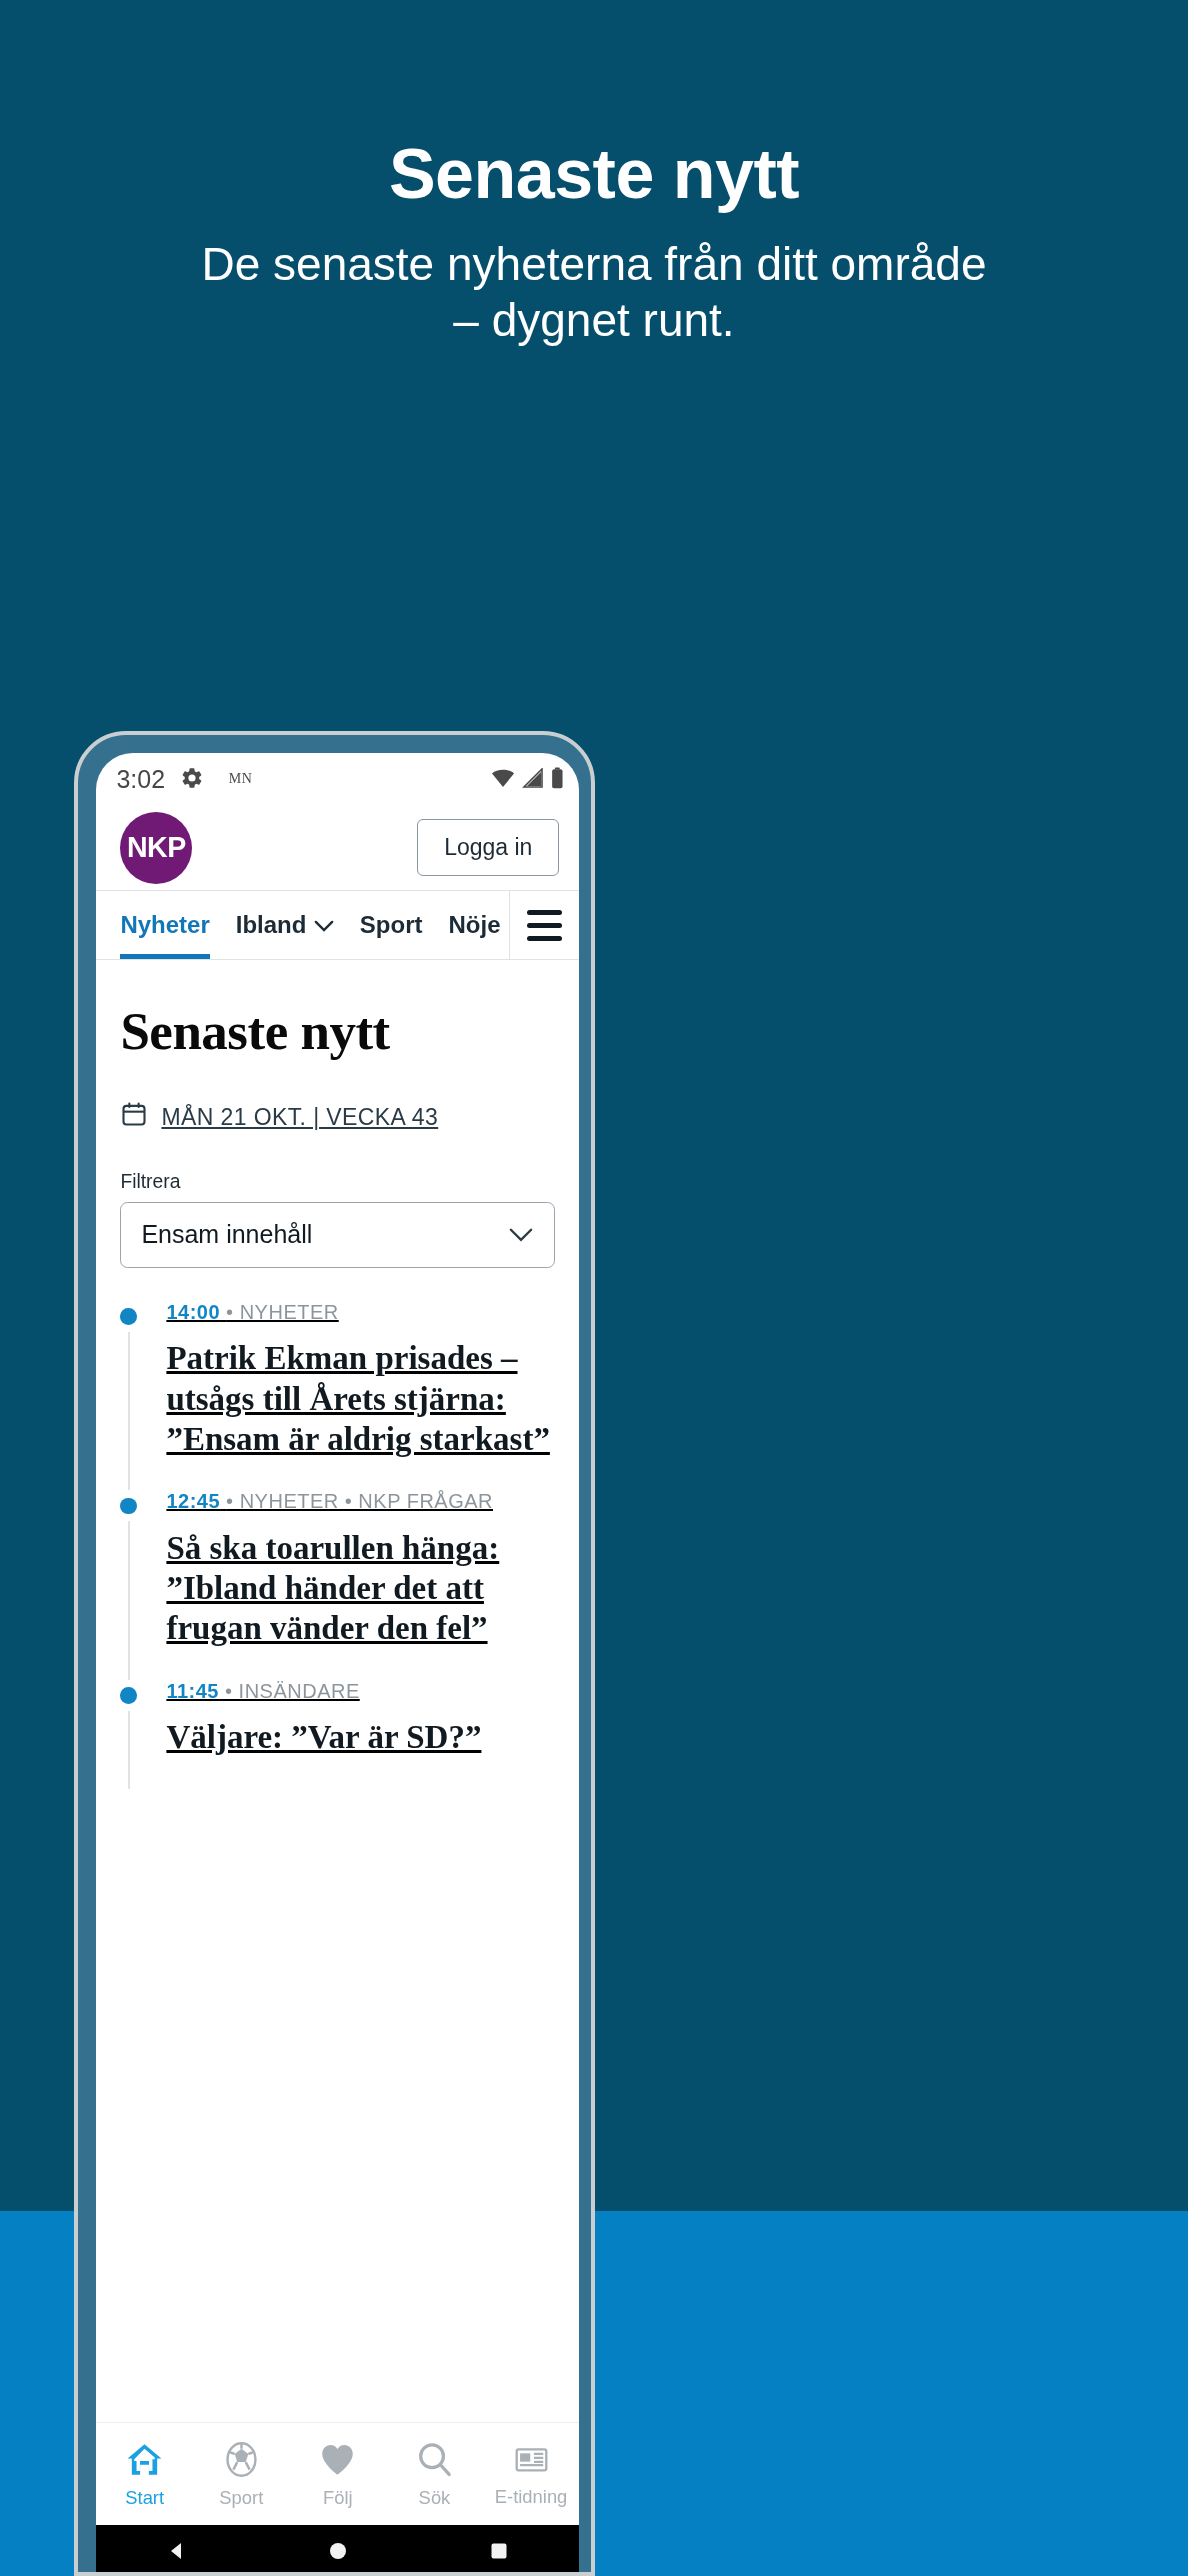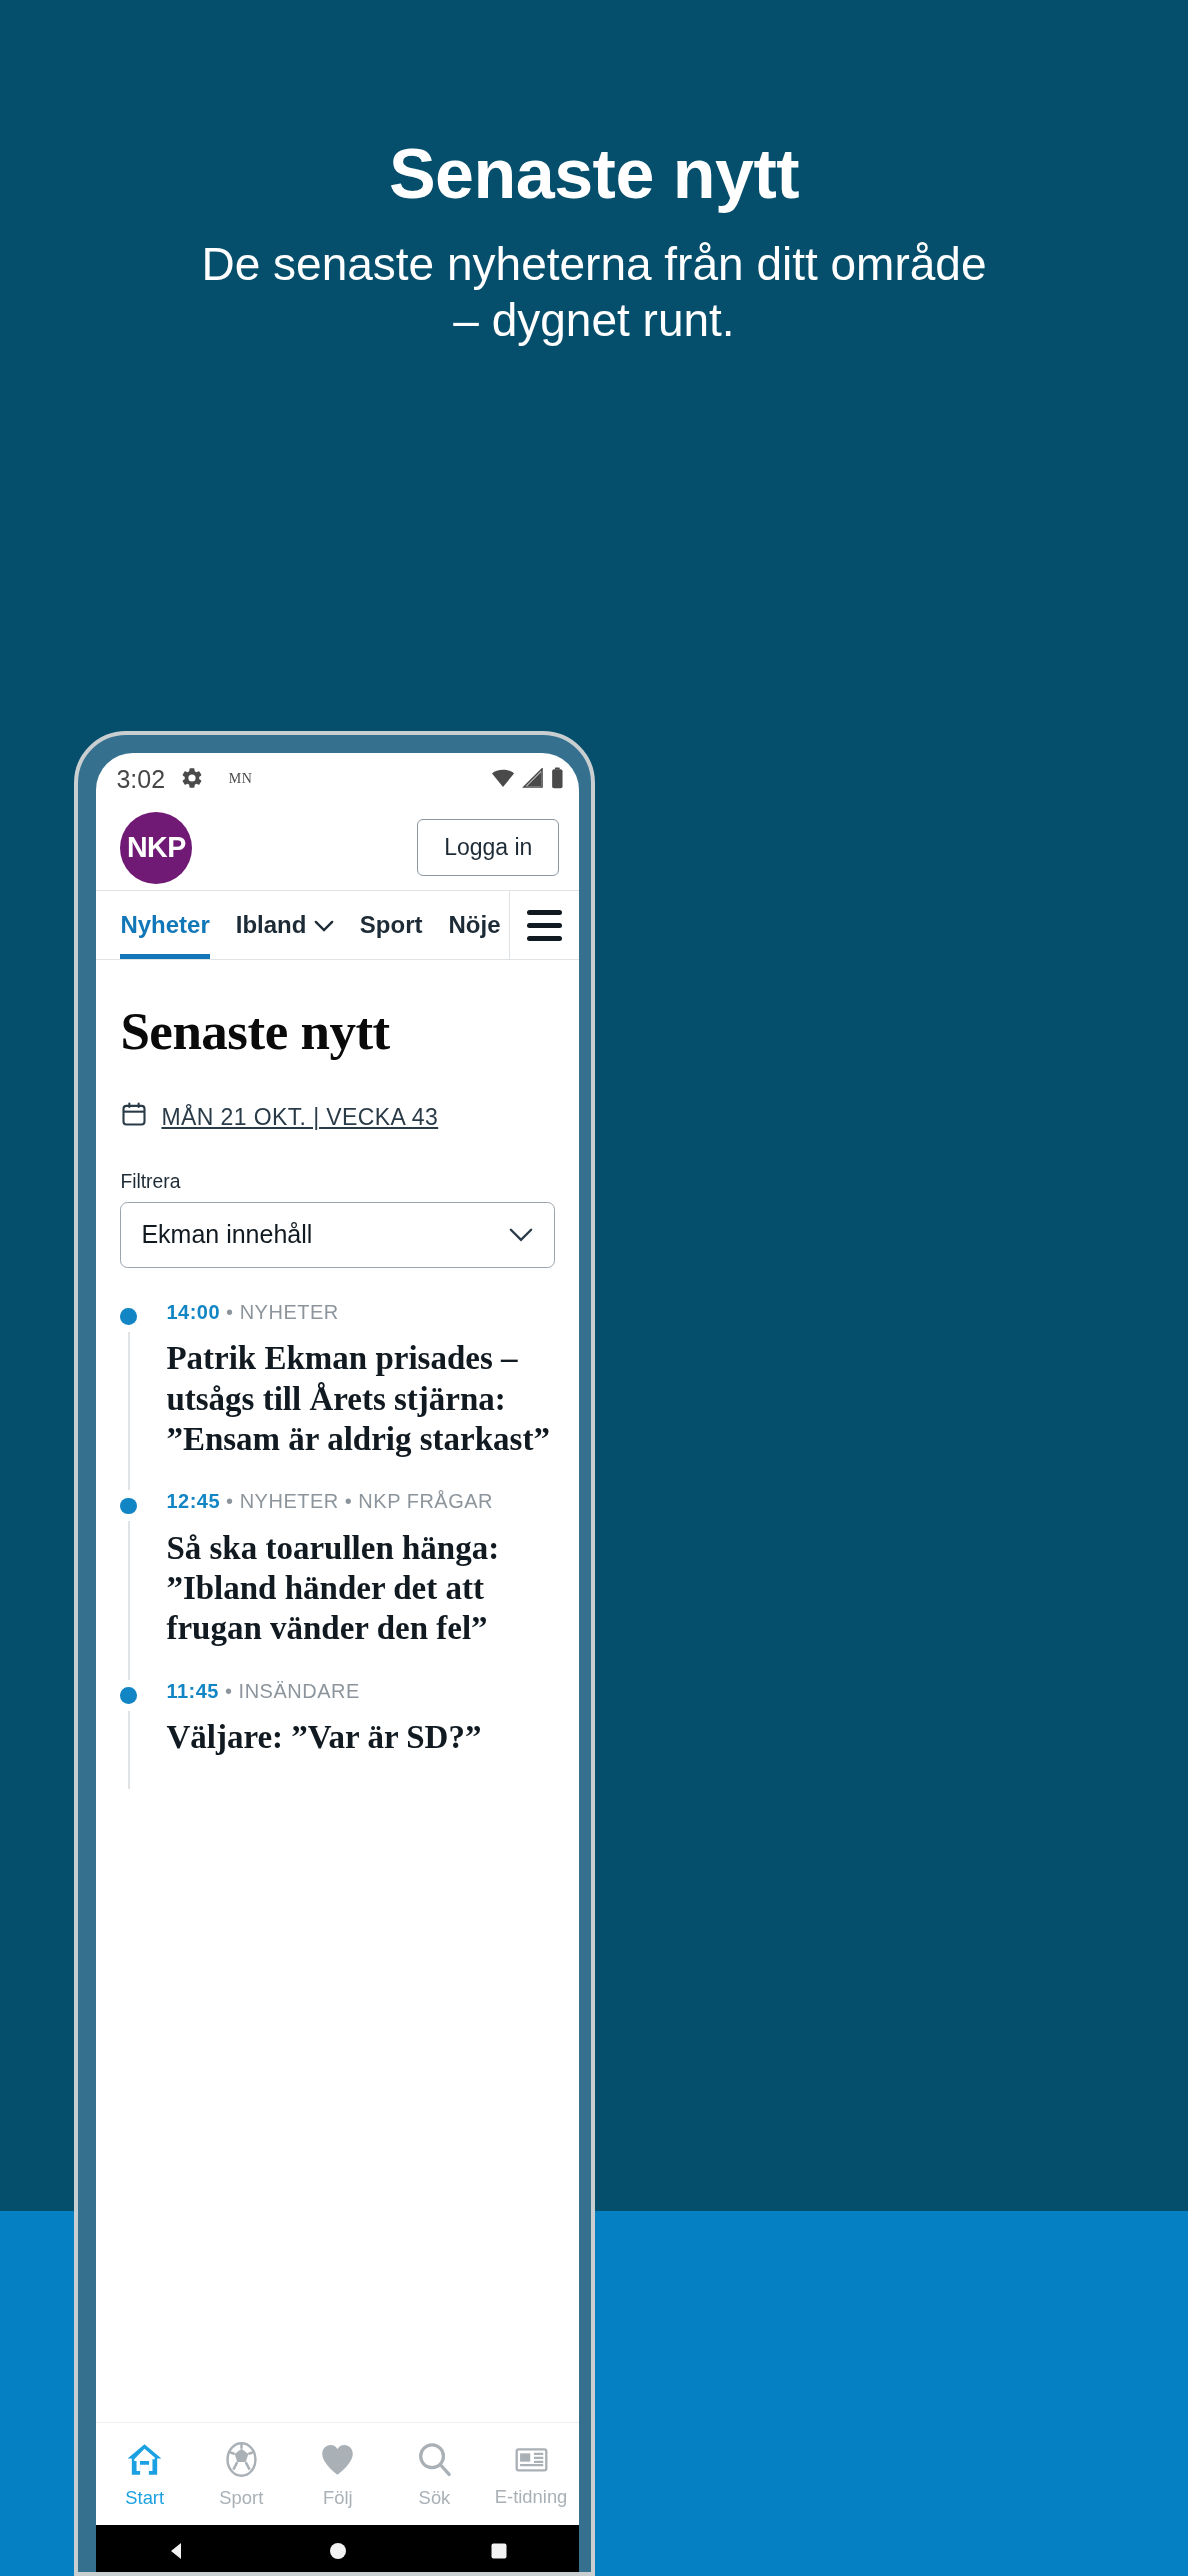--- a/index.html
+++ b/index.html
@@ -215,21 +215,21 @@
     align-items: center;
     padding: 0 20px;
     font-size: 25px;
     color: #111a21;
     cursor: pointer;
     background: #ffffff;
   }
   #filter-select .chev { margin-left: auto; }
 
   
-  #feed { margin-top: 33px; position: relative; }
+  #feed { margin-top: 33px; position: relative; text-decoration: underline; }
   .feed-item { position: relative; padding-left: 46px; padding-bottom: 31px; }
   .feed-item .dot {
     position: absolute;
     left: 0; top: 7.4px;
     width: 16.6px; height: 16.6px;
     border-radius: 50%;
     background: #1285c4;
   }
   .feed-item .rail {
     position: absolute;
@@ -372,21 +372,21 @@
                 <rect x="3" y="5" width="18" height="16" rx="2.5"></rect>
                 <path d="M3 10 H21" stroke-width="1.8"></path>
                 <path d="M8 3 V6 M16 3 V6" stroke-linecap="round"></path>
               </svg>
             </span>
             <span>MÅN 21 OKT.  |  VECKA 43</span>
           </div>
 
           <div id="filter-label">Filtrera</div>
           <div id="filter-select">
-            <span>Ekman innehåll</span>
+            <span>Ensam innehåll</span>
             <span class="chev">
               <svg width="26" height="16.6" viewBox="0 0 28 18">
                   <path d="M3 3 L14 14 L25 3" fill="none" stroke="#2a3b48" stroke-width="2.6" stroke-linecap="round"></path>
                 </svg>
             </span>
           </div>
 
           <div id="feed">
             <div class="feed-item">
               <span class="dot"></span>

